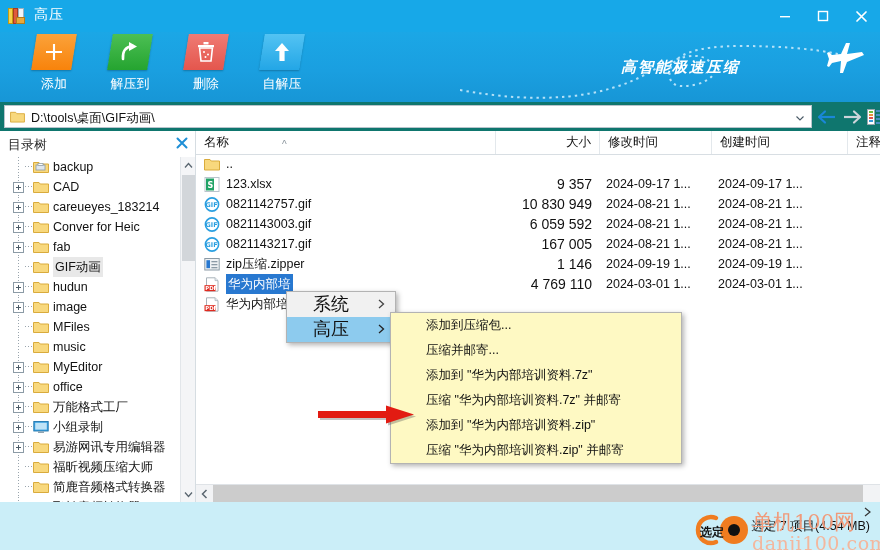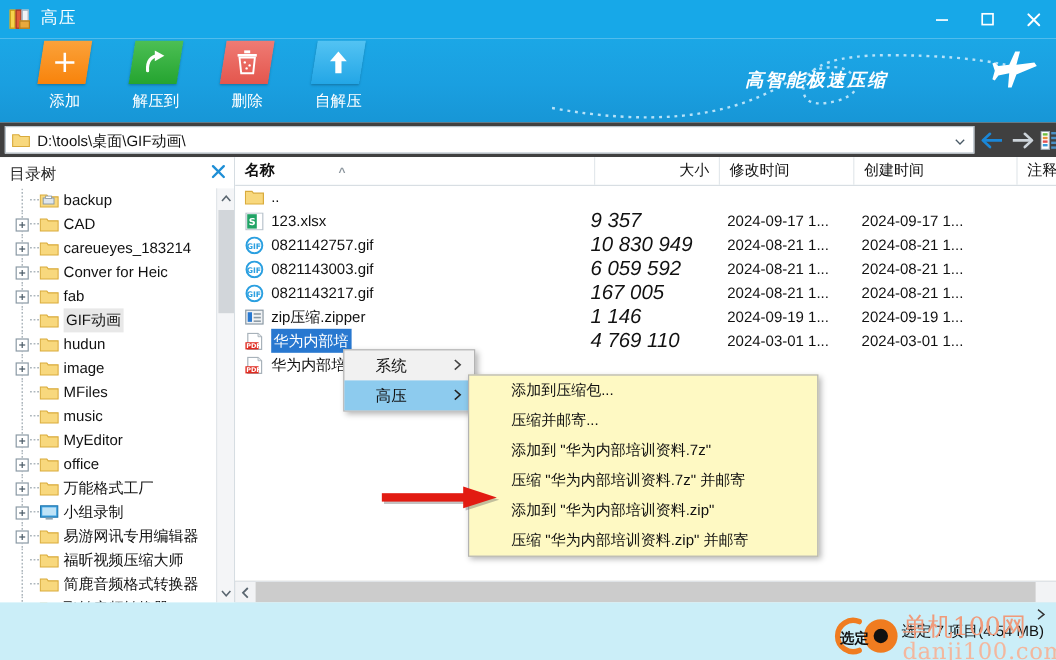--- a/index.html
+++ b/index.html
@@ -32,21 +32,21 @@
   .tool .lbl{color:#fff;font-size:13px;margin-top:5px;}
   .sq.add{background:linear-gradient(180deg,#fba23a,#f8830b);}
   .sq.ext{background:linear-gradient(180deg,#4cbf54,#25a430);}
   .sq.del{background:linear-gradient(180deg,#ef7b74,#e4564d);}
   .sq.sfx{background:linear-gradient(180deg,#53c3f3,#23a6e6);}
   .slogan{position:absolute;right:140px;top:26px;color:#fff;font-size:15px;
           font-style:italic;font-weight:bold;letter-spacing:2px;
           font-family:"DejaVu Sans",sans-serif;white-space:nowrap;}
 
   
-  .addrbar{position:absolute;left:0;top:102px;width:880px;height:29px;background:#404040;}
+  .addrbar{position:absolute;left:0;top:102px;width:880px;height:29px;background:#0f766e;}
   .addrbox{position:absolute;left:4px;top:3px;width:808px;height:23px;background:#fff;
            border:1px solid #b9c4cc;box-sizing:border-box;}
   .addr-folder{position:absolute;left:5px;top:4px;width:15px;height:13px;}
   .addr-text{position:absolute;left:26px;top:4px;font-size:12.5px;color:#111;white-space:nowrap;}
   .addr-caret{position:absolute;right:6px;top:7px;width:10px;height:10px;}
   .navwrap{position:absolute;left:816px;top:4px;display:flex;align-items:center;gap:3px;}
   .navbtn{width:22px;height:21px;display:flex;align-items:center;justify-content:center;}
   .viewbtn{width:24px;height:21px;display:flex;align-items:center;justify-content:center;}
 
   
@@ -80,21 +80,21 @@
            border-bottom:1px solid #d8dee3;}
   .col{position:absolute;top:0;height:23px;line-height:23px;font-size:12.5px;color:#111;
        border-right:1px solid #e3e8ec;box-sizing:border-box;}
   .col .ctxt{position:absolute;top:0;}
   .sortmark{position:absolute;left:86px;top:2px;font-size:10px;color:#8a949c;}
   .rows{position:absolute;left:0;top:23px;width:684px;height:325px;overflow:hidden;}
   .frow{position:relative;height:20px;line-height:20px;white-space:nowrap;}
   .frow .ficon{position:absolute;left:8px;top:3px;width:16px;height:15px;}
   .frow .fname{position:absolute;left:30px;top:0;font-size:12.5px;color:#111;}
   .frow .fname.sel{background:#2878d0;color:#fff;padding:0 2px;}
-  .frow .fsize{position:absolute;top:0;width:100px;text-align:left;font-size:17px;color:#111;font-style:italic;}
+  .frow .fsize{position:absolute;top:0;width:100px;text-align:right;font-size:14px;color:#111;}
   .frow .fmod{position:absolute;top:0;font-size:12.5px;color:#111;}
   .frow .fcre{position:absolute;top:0;font-size:12.5px;color:#111;}
   .hscroll{position:absolute;left:0;bottom:0;width:684px;height:17px;background:#ccc;
            border-top:1px solid #dfe3e7;}
   .hs-left{position:absolute;left:0;top:0;width:17px;height:17px;background:#f2f3f5;
            display:flex;align-items:center;justify-content:center;}
   .hs-right{position:absolute;right:0;top:0;width:17px;height:17px;background:#f2f3f5;}
 
   
   .statusbar{position:absolute;left:0;top:502px;width:880px;height:48px;background:#cbeef8;}
@@ -103,21 +103,21 @@
   .wm-cn{position:absolute;left:66px;top:2px;font-size:21px;color:#f09a7a;
          font-family:"DejaVu Serif",serif;white-space:nowrap;}
   .wm-en{position:absolute;left:66px;top:26px;font-size:19px;color:#f3b79e;
          font-family:"DejaVu Serif",serif;letter-spacing:.5px;}
   .wm-logo{position:absolute;left:0px;top:4px;width:80px;height:40px;}
 
   
   .ctxmenu{position:absolute;background:#f1f1f1;border:1px solid #b3b3b3;
            box-shadow:2px 2px 5px rgba(0,0,0,.3);}
   .cm1{left:286px;top:291px;width:108px;}
-  .cmi{position:relative;height:25px;line-height:25px;font-size:13px;color:#111;padding-left:26px;}
+  .cmi{position:relative;height:25px;line-height:25px;font-size:18px;color:#111;padding-left:26px;}
   .cmi.hl{background:#8dcbee;}
   .cmi .arrow{position:absolute;right:9px;top:7px;width:9px;height:10px;}
   .cm2{left:390px;top:312px;width:290px;background:#fef9c3;}
   .cmi2{height:25px;line-height:25px;font-size:12.5px;color:#111;padding-left:35px;white-space:nowrap;}
 
   
   .redarrow{position:absolute;left:318px;top:404px;width:110px;height:24px;}
 </style>
 </head>
 <body>
@@ -417,21 +417,21 @@
       <div class="ss-dn">
         <svg width="9" height="7" viewBox="0 0 9 7">
             <path d="M1 1.5 L4.5 5.5 L8 1.5" fill="none" stroke="#5a6670" stroke-width="1.3"></path>
           </svg>
       </div>
     </div>
   </div>
 
   <div class="filepane">
     <div class="colhead" id="col-head">
-        <div class="col" style="left: 0px; width: 300px; font-weight: bold;">
+        <div class="col" style="left: 0px; width: 300px;">
           <span class="ctxt" style="left: 8px;">名称</span>
           <span class="sortmark">^</span>
         </div>
         <div class="col" style="left: 300px; width: 104px;">
           <span class="ctxt" style="right: 8px;">大小</span>
         </div>
         <div class="col" style="left: 404px; width: 112px;">
           <span class="ctxt" style="left: 8px;">修改时间</span>
         </div>
         <div class="col" style="left: 516px; width: 136px; text-align: center;">

